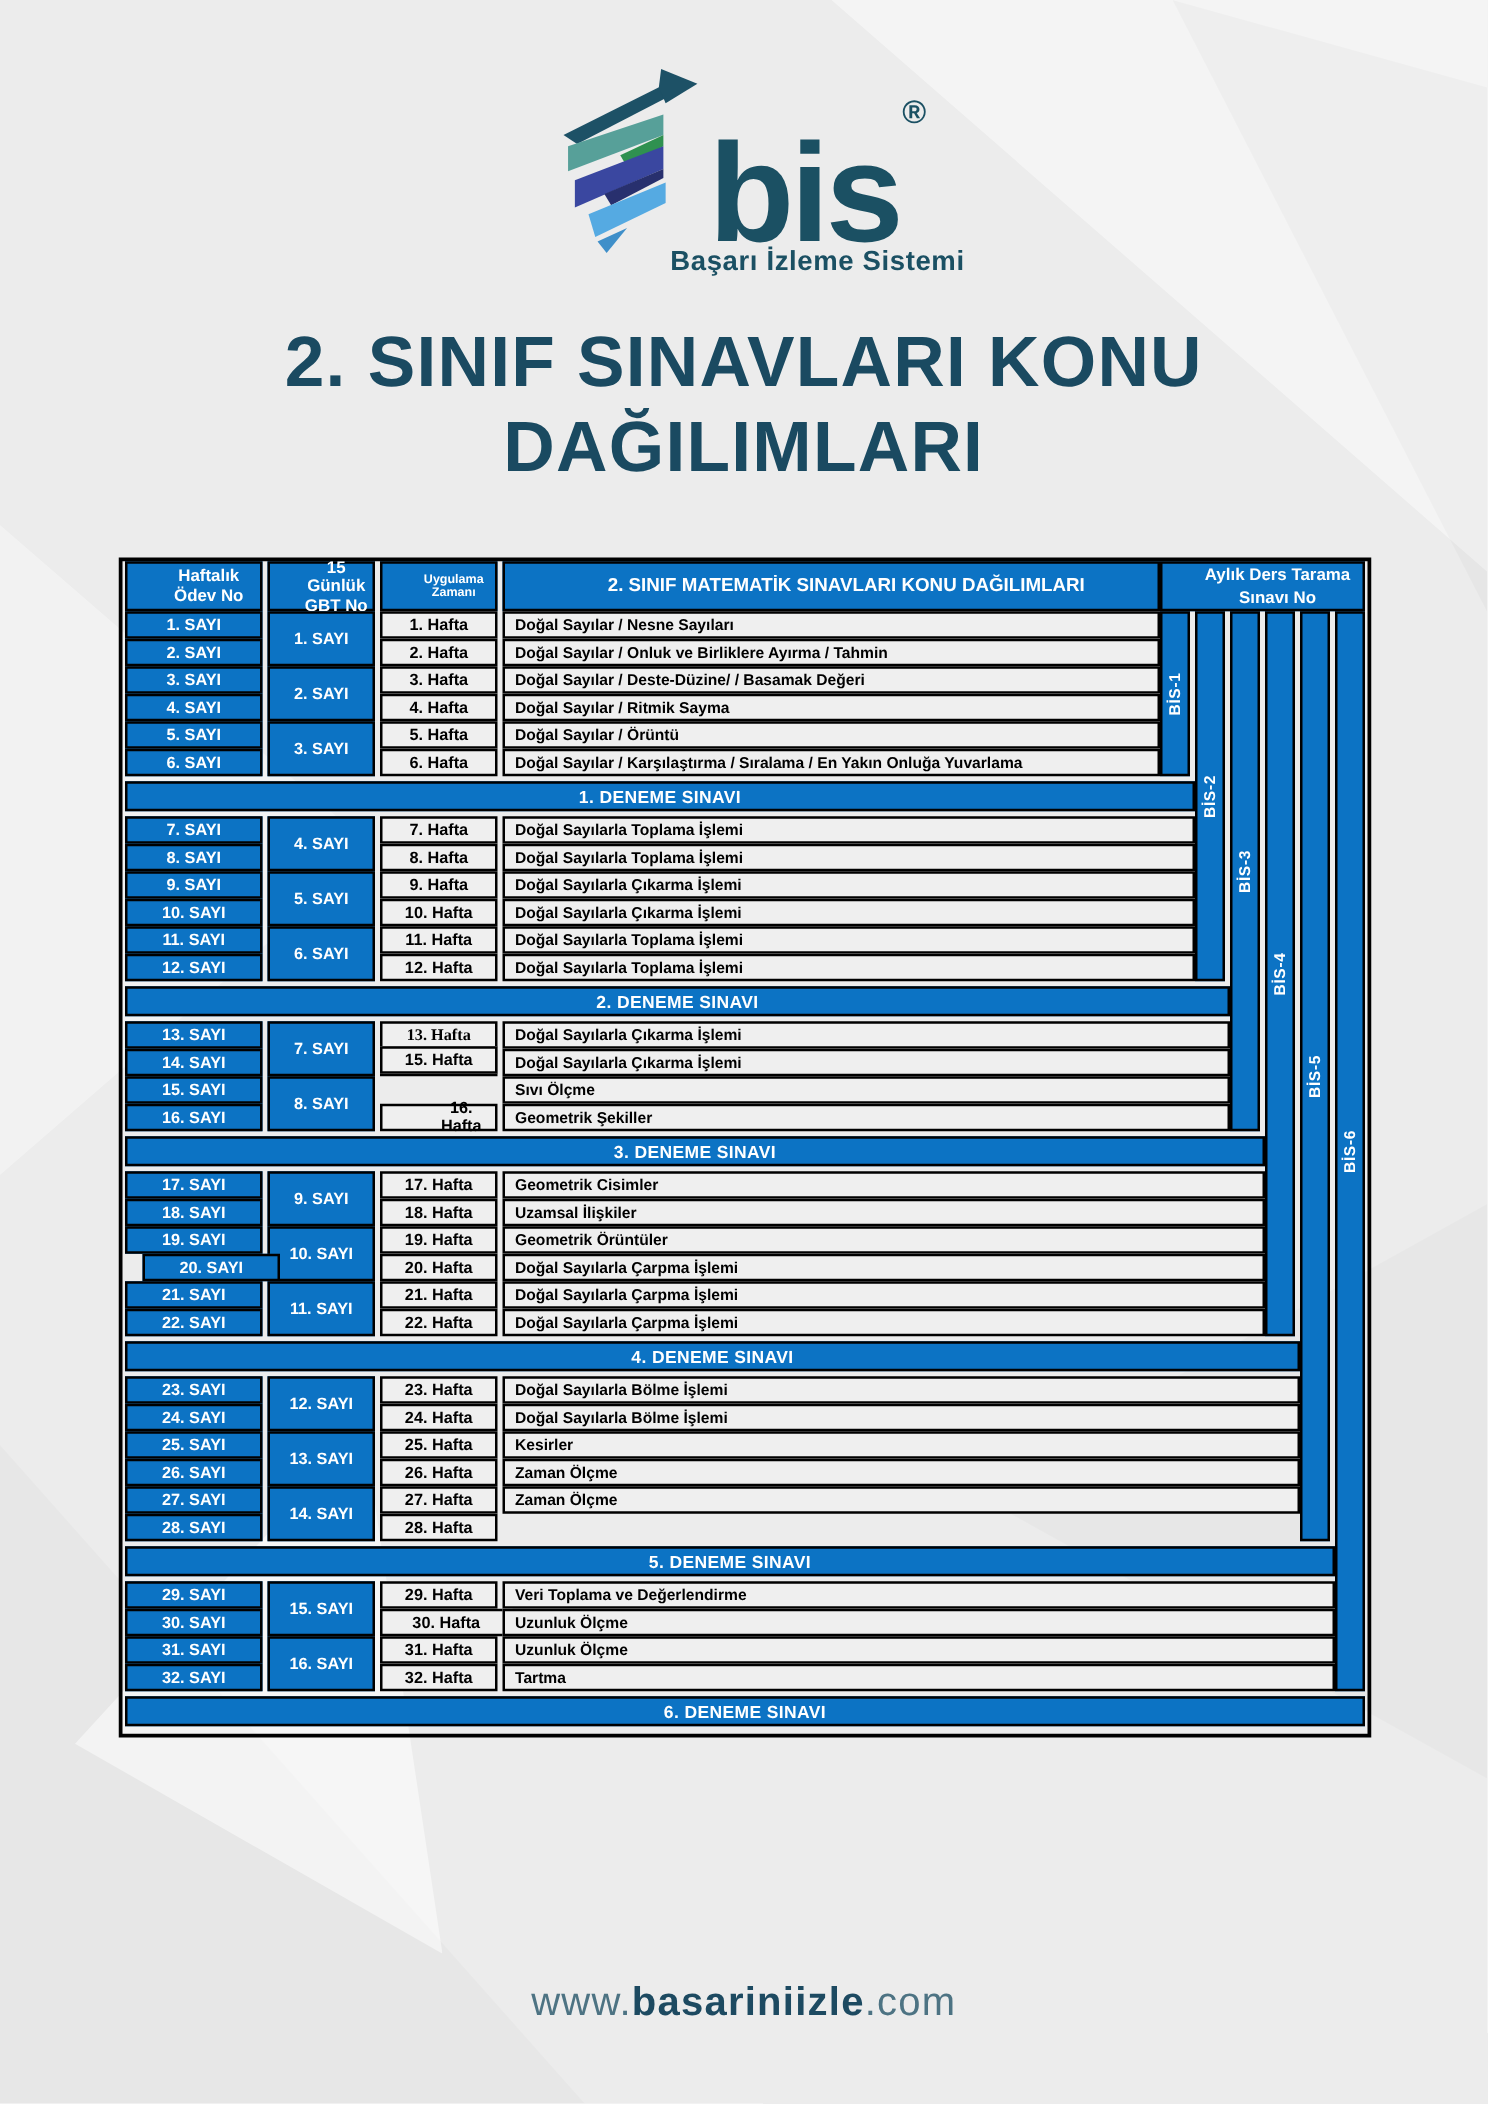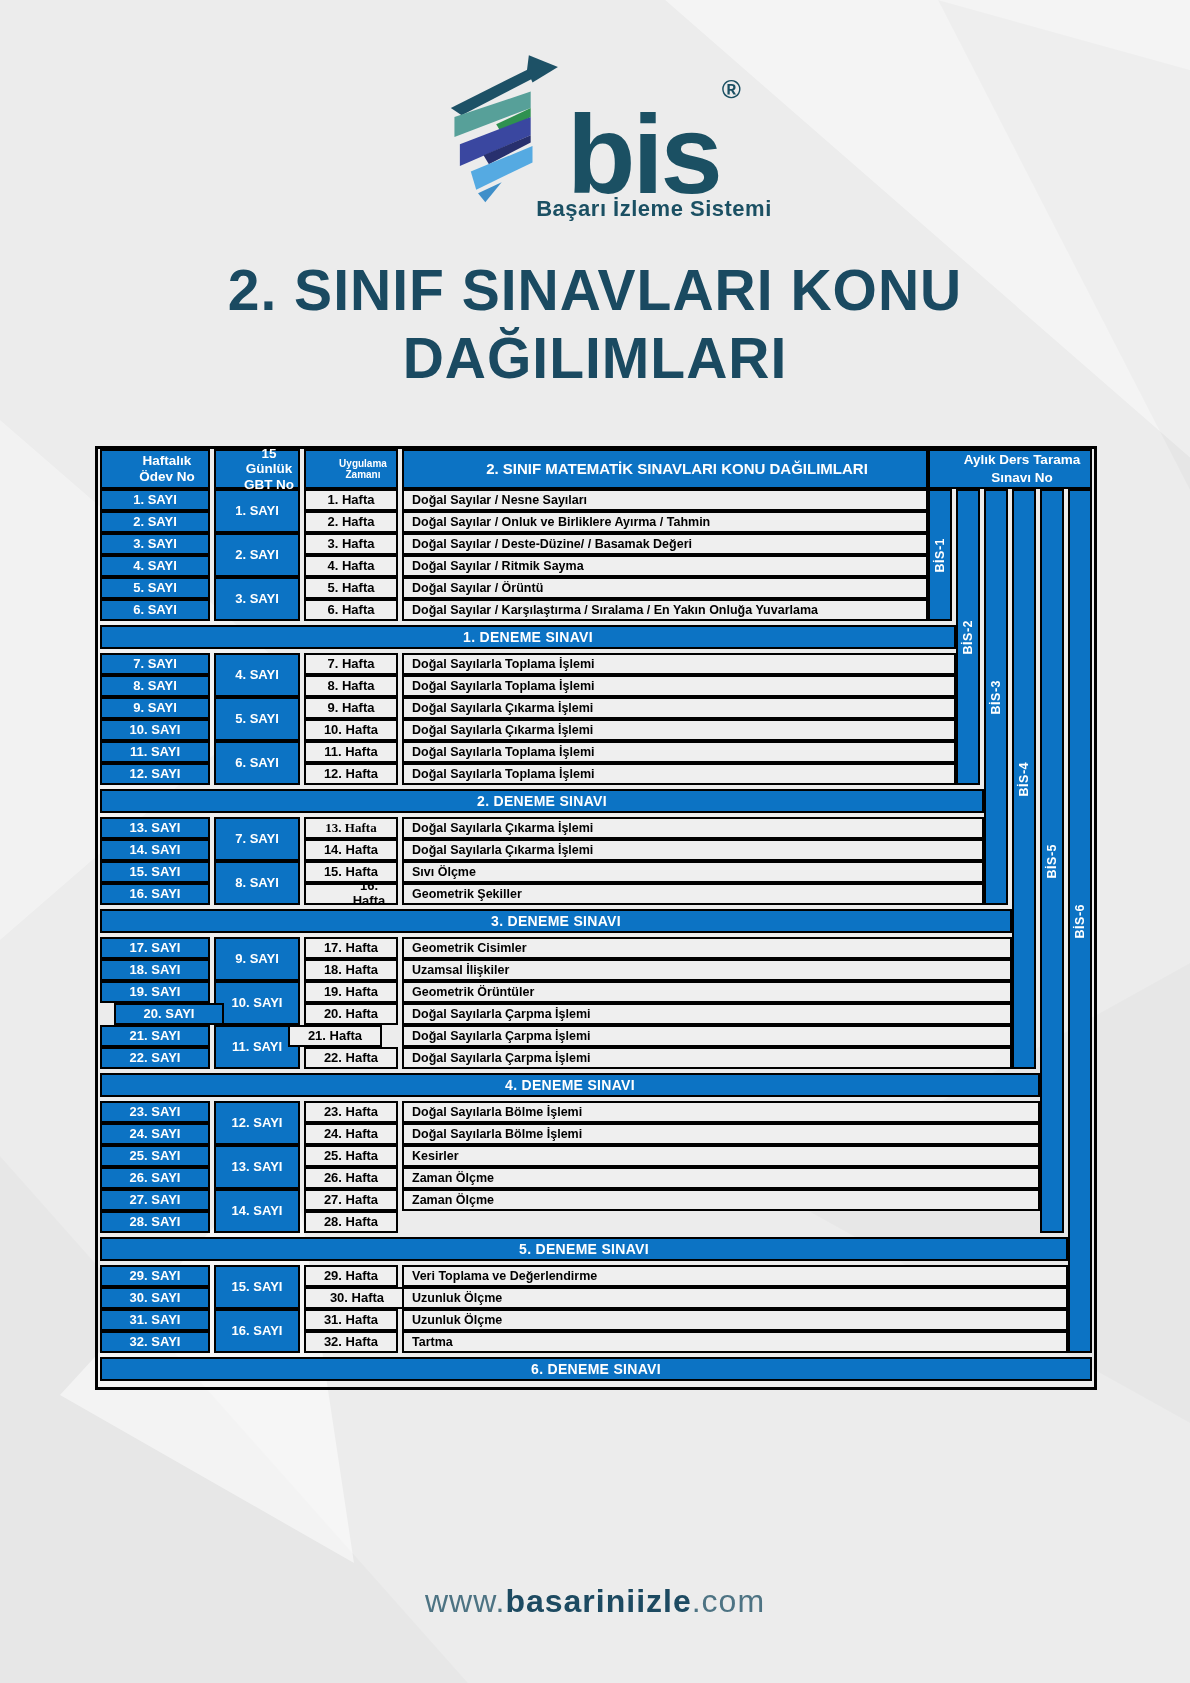--- a/index.html
+++ b/index.html
@@ -136,21 +136,21 @@
       <div class="cell blue deneme" style="left: 2px; top: 340px; width: 884px; height: 24px;">2. DENEME SINAVI</div>
       <div class="cell blue sayi" style="left: 2px; top: 368px; width: 110px; height: 22px;">13. SAYI</div>
       <div class="cell blue gbt" style="left: 116px; top: 368px; width: 86px; height: 44px;">7. SAYI</div>
       <div class="cell grayc hafta" style="left: 206px; top: 368px; width: 94px; height: 22px; font-family: Liberation Serif, serif;">13. Hafta</div>
       <div class="cell grayc topic" style="left: 304px; top: 368px; width: 582px; height: 22px;">Doğal Sayılarla  Çıkarma İşlemi</div>
       <div class="cell blue sayi" style="left: 2px; top: 390px; width: 110px; height: 22px;">14. SAYI</div>
       <div class="cell grayc hafta" style="left: 206px; top: 390px; width: 94px; height: 22px;">14. Hafta</div>
       <div class="cell grayc topic" style="left: 304px; top: 390px; width: 582px; height: 22px;">Doğal Sayılarla  Çıkarma İşlemi</div>
       <div class="cell blue sayi" style="left: 2px; top: 412px; width: 110px; height: 22px;">15. SAYI</div>
       <div class="cell blue gbt" style="left: 116px; top: 412px; width: 86px; height: 44px;">8. SAYI</div>
-      <div class="cell grayc hafta" style="left: 206px; top: 388px; width: 94px; height: 22px; margin-top: 24px;">15. Hafta</div>
+      <div class="cell grayc hafta" style="left: 206px; top: 388px; width: 94px; height: 22px;">15. Hafta</div>
       <div class="cell grayc topic" style="left: 304px; top: 412px; width: 582px; height: 22px;">Sıvı Ölçme</div>
       <div class="cell blue sayi" style="left: 2px; top: 434px; width: 110px; height: 22px;">16. SAYI</div>
       <div class="cell grayc hafta" style="left: 206px; top: 434px; width: 94px; height: 22px; padding-left: 36px;">16. Hafta</div>
       <div class="cell grayc topic" style="left: 304px; top: 434px; width: 582px; height: 22px;">Geometrik Şekiller</div>
       <div class="cell blue deneme" style="left: 2px; top: 460px; width: 912px; height: 24px;">3. DENEME SINAVI</div>
       <div class="cell blue sayi" style="left: 2px; top: 488px; width: 110px; height: 22px;">17. SAYI</div>
       <div class="cell blue gbt" style="left: 116px; top: 488px; width: 86px; height: 44px;">9. SAYI</div>
       <div class="cell grayc hafta" style="left: 206px; top: 488px; width: 94px; height: 22px;">17. Hafta</div>
       <div class="cell grayc topic" style="left: 304px; top: 488px; width: 610px; height: 22px;">Geometrik Cisimler</div>
       <div class="cell blue sayi" style="left: 2px; top: 510px; width: 110px; height: 22px;">18. SAYI</div>
@@ -158,21 +158,21 @@
       <div class="cell grayc topic" style="left: 304px; top: 510px; width: 610px; height: 22px;">Uzamsal İlişkiler</div>
       <div class="cell blue sayi" style="left: 2px; top: 532px; width: 110px; height: 22px;">19. SAYI</div>
       <div class="cell blue gbt" style="left: 116px; top: 532px; width: 86px; height: 44px;">10. SAYI</div>
       <div class="cell grayc hafta" style="left: 206px; top: 532px; width: 94px; height: 22px;">19. Hafta</div>
       <div class="cell grayc topic" style="left: 304px; top: 532px; width: 610px; height: 22px;">Geometrik Örüntüler</div>
       <div class="cell blue sayi" style="left: 16px; top: 554px; width: 110px; height: 22px;">20. SAYI</div>
       <div class="cell grayc hafta" style="left: 206px; top: 554px; width: 94px; height: 22px;">20. Hafta</div>
       <div class="cell grayc topic" style="left: 304px; top: 554px; width: 610px; height: 22px;">Doğal Sayılarla Çarpma İşlemi</div>
       <div class="cell blue sayi" style="left: 2px; top: 576px; width: 110px; height: 22px;">21. SAYI</div>
       <div class="cell blue gbt" style="left: 116px; top: 576px; width: 86px; height: 44px;">11. SAYI</div>
-      <div class="cell grayc hafta" style="left: 190px; top: 576px; width: 94px; height: 22px;">21. Hafta</div>
+      <div class="cell grayc hafta" style="left: 206px; top: 576px; width: 94px; height: 22px;">21. Hafta</div>
       <div class="cell grayc topic" style="left: 304px; top: 576px; width: 610px; height: 22px;">Doğal Sayılarla Çarpma İşlemi</div>
       <div class="cell blue sayi" style="left: 2px; top: 598px; width: 110px; height: 22px;">22. SAYI</div>
       <div class="cell grayc hafta" style="left: 206px; top: 598px; width: 94px; height: 22px;">22. Hafta</div>
       <div class="cell grayc topic" style="left: 304px; top: 598px; width: 610px; height: 22px;">Doğal Sayılarla Çarpma İşlemi</div>
       <div class="cell blue deneme" style="left: 2px; top: 624px; width: 940px; height: 24px;">4. DENEME SINAVI</div>
       <div class="cell blue sayi" style="left: 2px; top: 652px; width: 110px; height: 22px;">23. SAYI</div>
       <div class="cell blue gbt" style="left: 116px; top: 652px; width: 86px; height: 44px;">12. SAYI</div>
       <div class="cell grayc hafta" style="left: 206px; top: 652px; width: 94px; height: 22px;">23. Hafta</div>
       <div class="cell grayc topic" style="left: 304px; top: 652px; width: 638px; height: 22px;">Doğal Sayılarla Bölme İşlemi</div>
       <div class="cell blue sayi" style="left: 2px; top: 674px; width: 110px; height: 22px;">24. SAYI</div>

